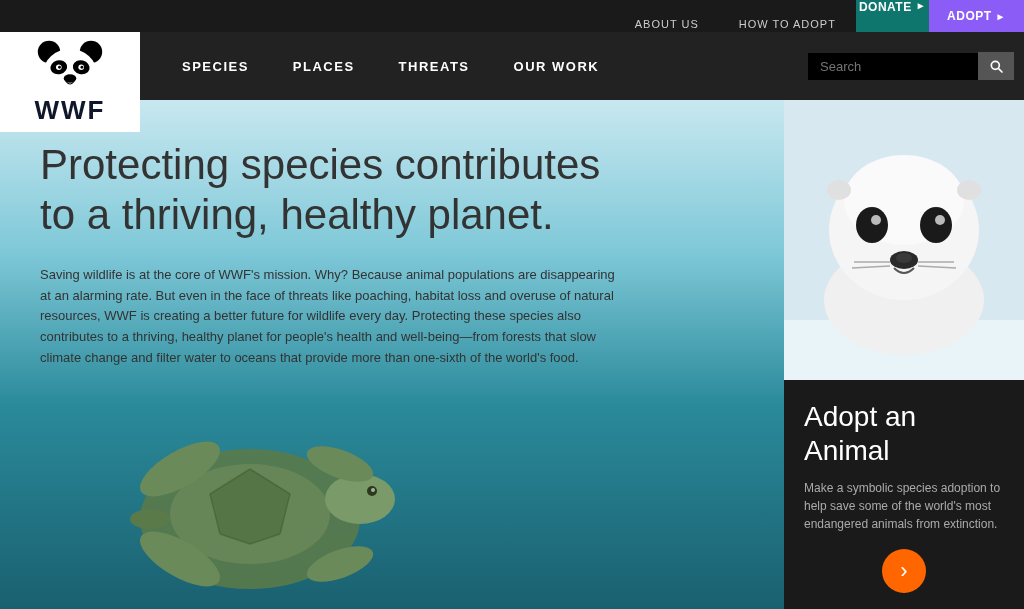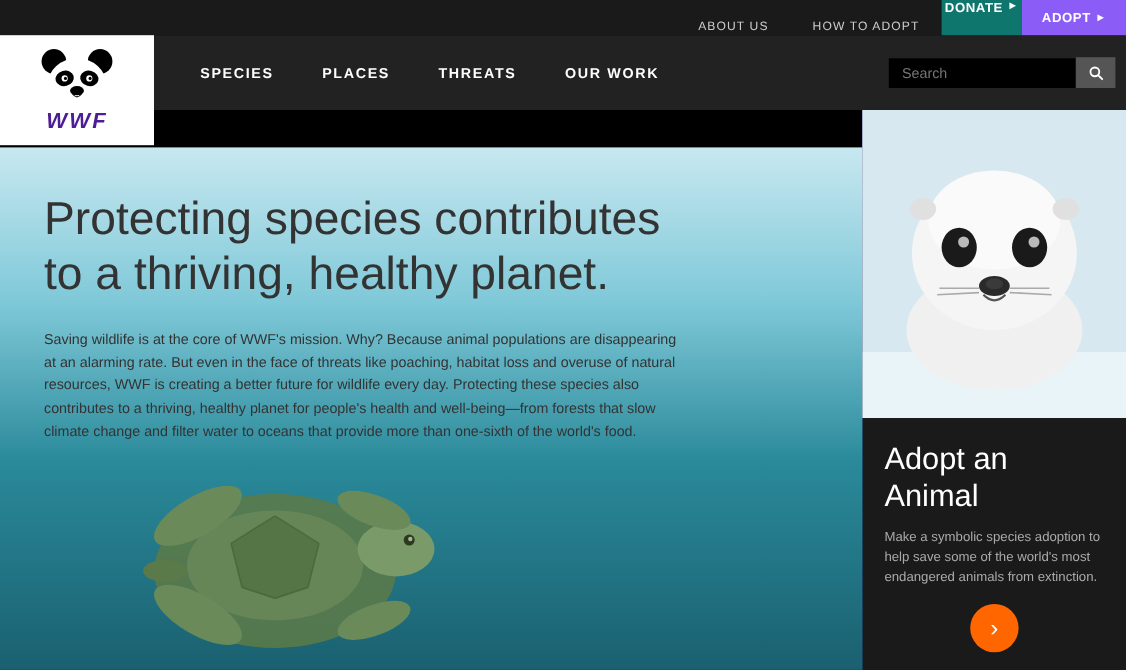--- a/index.html
+++ b/index.html
@@ -82,26 +82,25 @@
     .wwf-logo {
       display: flex;
       flex-direction: column;
       align-items: center;
     }
     .panda-svg {
       width: 70px;
       height: 60px;
     }
     .wwf-text {
-      font-size: 20px;
+      font-size: 26px;
       font-weight: bold;
-      color: #4c1d95;
+      color: #0f172a;
       letter-spacing: 2px;
       margin-top: -4px;
-      font-style: italic;
     }
     .main-nav-links {
       display: flex;
       align-items: center;
       flex: 1;
       padding-left: 20px;
     }
     .main-nav-link {
       color: #fff;
       font-size: 13px;
@@ -149,21 +148,20 @@
       position: relative;
     }
 
     
     #hero {
       flex: 1;
       background: linear-gradient(180deg, #c8e8f0 0%, #7ec8d8 30%, #2a8a9a 60%, #1a6070 100%);
       position: relative;
       overflow: hidden;
       padding: 40px 40px 0 40px;
-      margin-top: 34px;
     }
 
     .hero-title {
       font-size: 42px;
       color: #333;
       font-weight: 300;
       line-height: 1.2;
       margin-bottom: 24px;
       max-width: 600px;
     }

